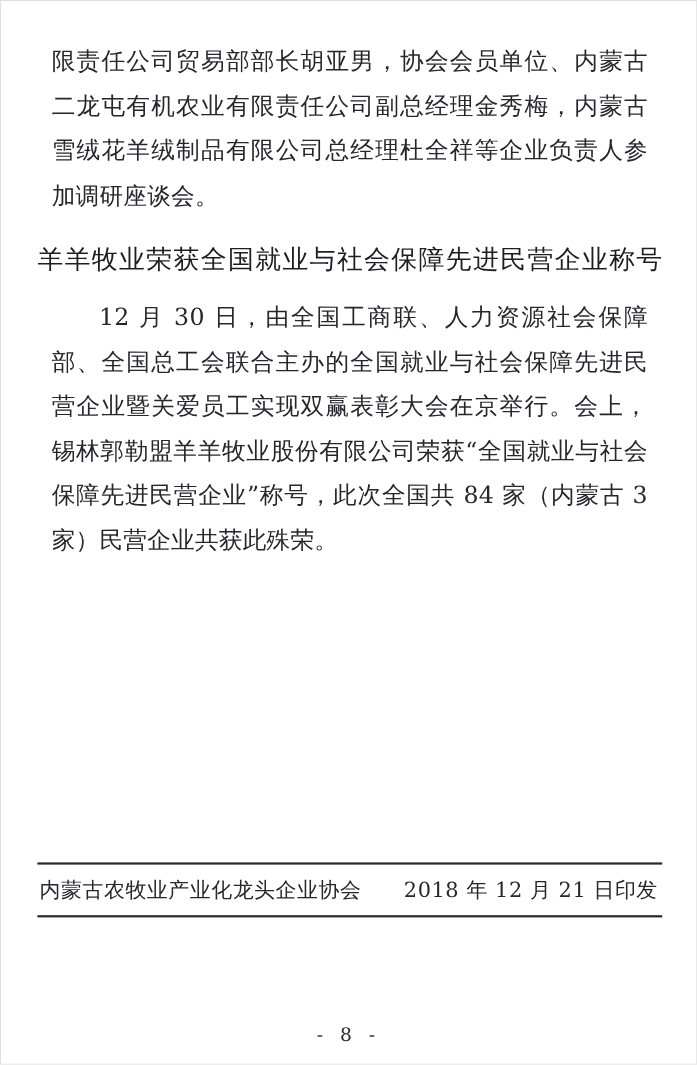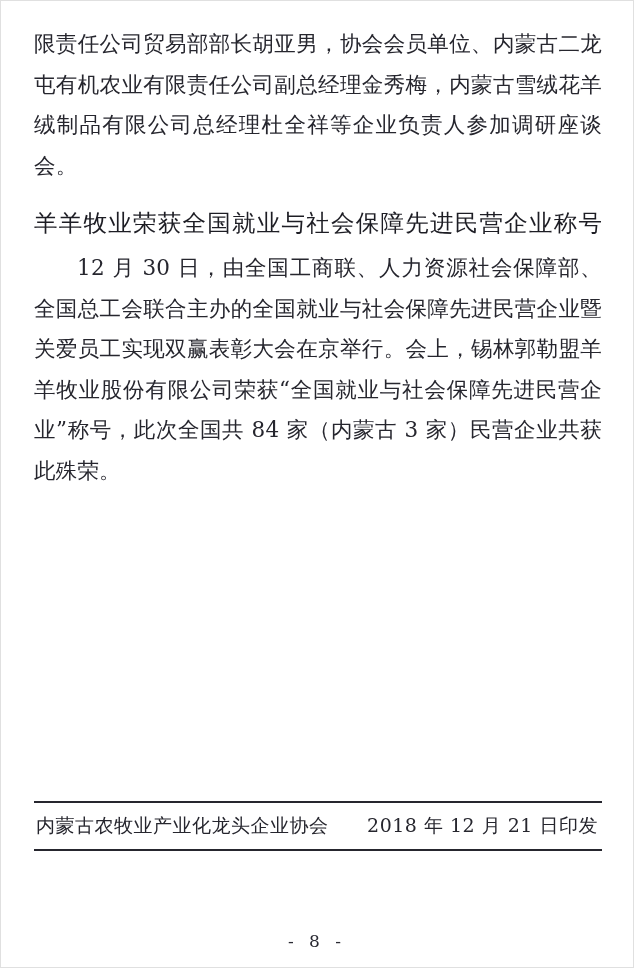--- a/index.html
+++ b/index.html
@@ -18,21 +18,21 @@
     font-family: "DejaVu Serif", "Liberation Serif", serif;
     color: #26262e;
   }
   .doc-body {
     position: absolute;
     left: 33px;
     top: 23px;
     width: 568px;
   }
   .para {
-    margin: 0;
+    margin: 13px;
     font-size: 21.5px;
     line-height: 40.5px;
     text-align: justify;
     text-justify: inter-ideograph;
     letter-spacing: 0.2px;
   }
   .para.indent {
     text-indent: 2em;
   }
   .heading {
@@ -41,21 +41,21 @@
     line-height: 40px;
     font-weight: normal;
     color: #1d1d24;
     text-align: justify;
     text-align-last: justify;
     letter-spacing: 0;
   }
   .colophon {
     position: absolute;
     left: 33px;
-    top: 800px;
+    top: 783px;
     width: 568px;
     height: 50px;
     box-sizing: border-box;
     border-top: 2px solid #26262e;
     border-bottom: 2px solid #26262e;
     display: flex;
     justify-content: space-between;
     align-items: center;
     font-size: 19px;
     letter-spacing: 0.5px;

